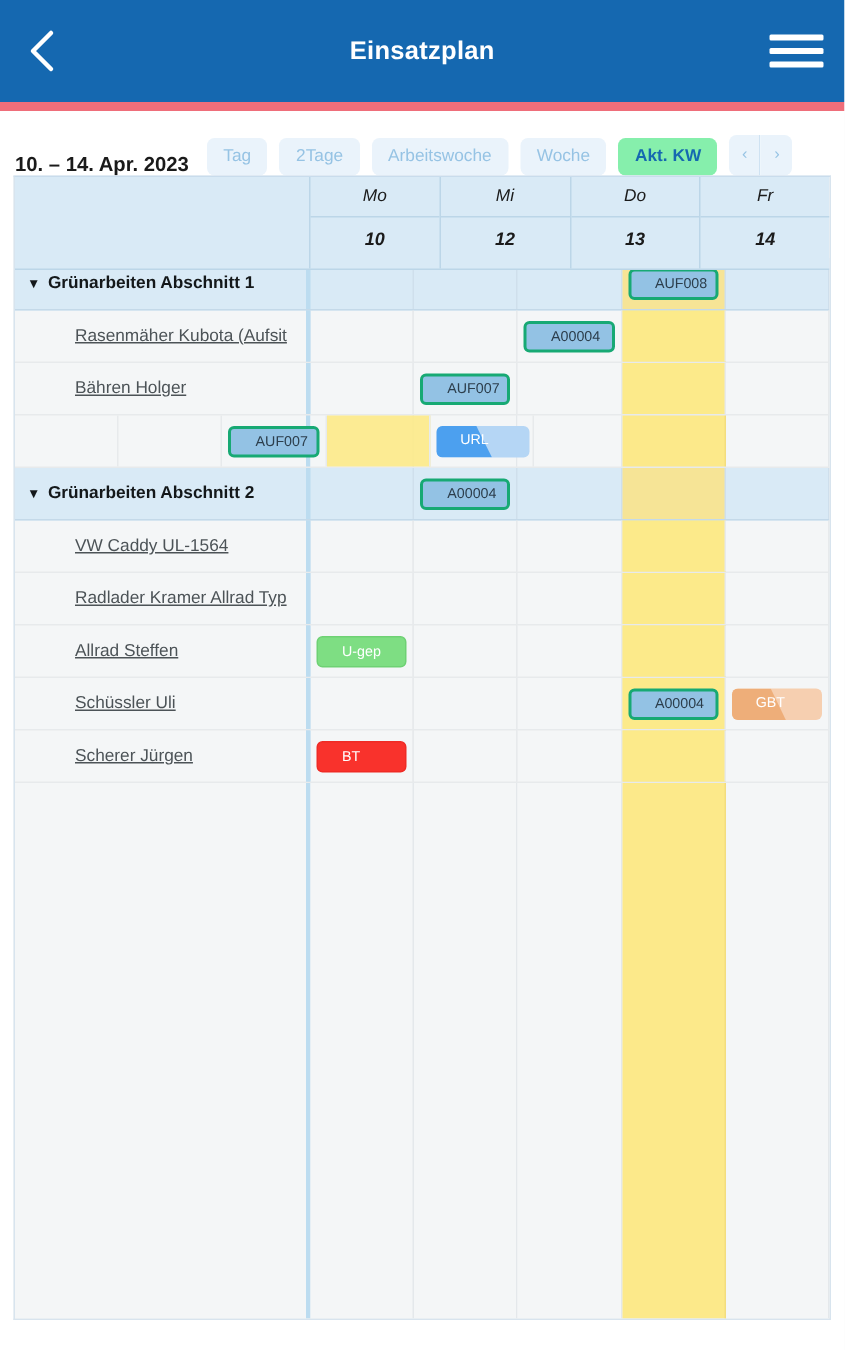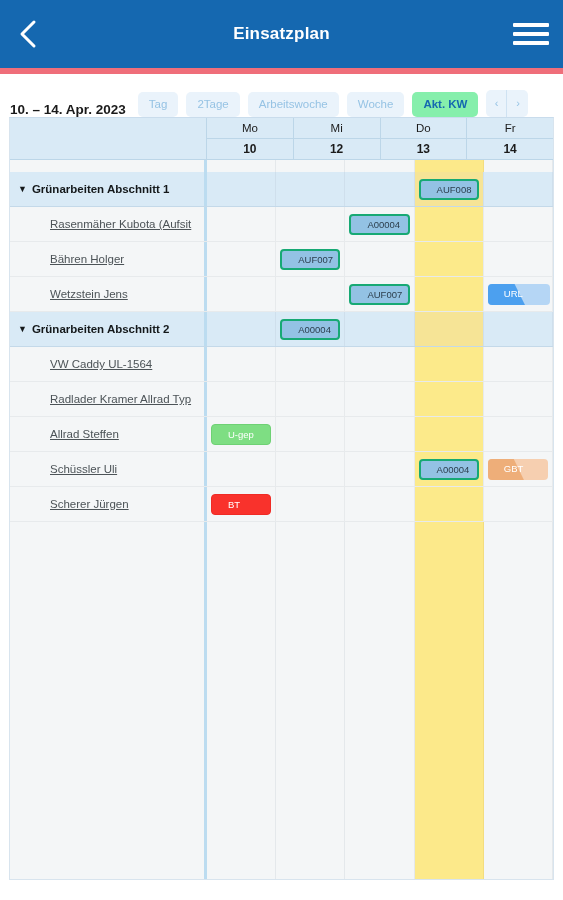--- a/index.html
+++ b/index.html
@@ -105,25 +105,26 @@
   
   .colbg { position: absolute; top: 0; bottom: 0; }
   .colbg.resource { left: 0; width: 197px; background: #f4f6f7;
                     border-right: 3px solid #bcdcf0; }
   .colbg.day      { background: #f4f6f7; border-right: 1px solid #e4e8eb; }
   .colbg.day.today{ background: #fce98a; border-right: 1px solid #f3dd7e; }
 
   
   .head {
     position: absolute; top: 0; left: 0; right: 0;
-    height: 42px;
+    height: 62px;
     background: #d9eaf6;
     border-bottom: 1px solid #bcd6e8;
     display: flex;
     z-index: 4;
+    font-style: italic;
   }
   .head-res {
     width: 197px;
     border-right: 1px solid #bcd6e8;
   }
   .head-days { flex: 1; display: flex; }
   .head-day {
     flex: 1;
     border-right: 1px solid #bcd6e8;
     display: flex; flex-direction: column;
@@ -314,23 +315,20 @@
         <div class="row-track">
           <div class="cell" style="left: 0px; width: 69.2px;"></div>
           <div class="cell" style="left: 69.2px; width: 69.2px;"></div>
           <div class="cell" style="left: 138.4px; width: 69.2px;"></div>
           <div class="cell today" style="left: 207.6px; width: 69.2px;"></div>
           <div class="cell" style="left: 276.8px; width: 69.2px;"></div>
           <div class="ev task" style="left: 73.2px; width: 60.2px;"><span class="ev-label">AUF007</span></div>
         </div>
       </div>
       <div class="row child">
-        <div class="row-label">
-          <span>Wetzstein Jens</span>
-        </div>
         <div class="row-track">
           <div class="cell" style="left: 0px; width: 69.2px;"></div>
           <div class="cell" style="left: 69.2px; width: 69.2px;"></div>
           <div class="cell" style="left: 138.4px; width: 69.2px;"></div>
           <div class="cell today" style="left: 207.6px; width: 69.2px;"></div>
           <div class="cell" style="left: 276.8px; width: 69.2px;"></div>
           <div class="ev task" style="left: 142.4px; width: 60.2px;"><span class="ev-label">AUF007</span></div>
           <div class="ev blue wedge" style="left: 280.8px; width: 62px;"><span class="ev-label">URL</span></div>
         </div>
       </div>

